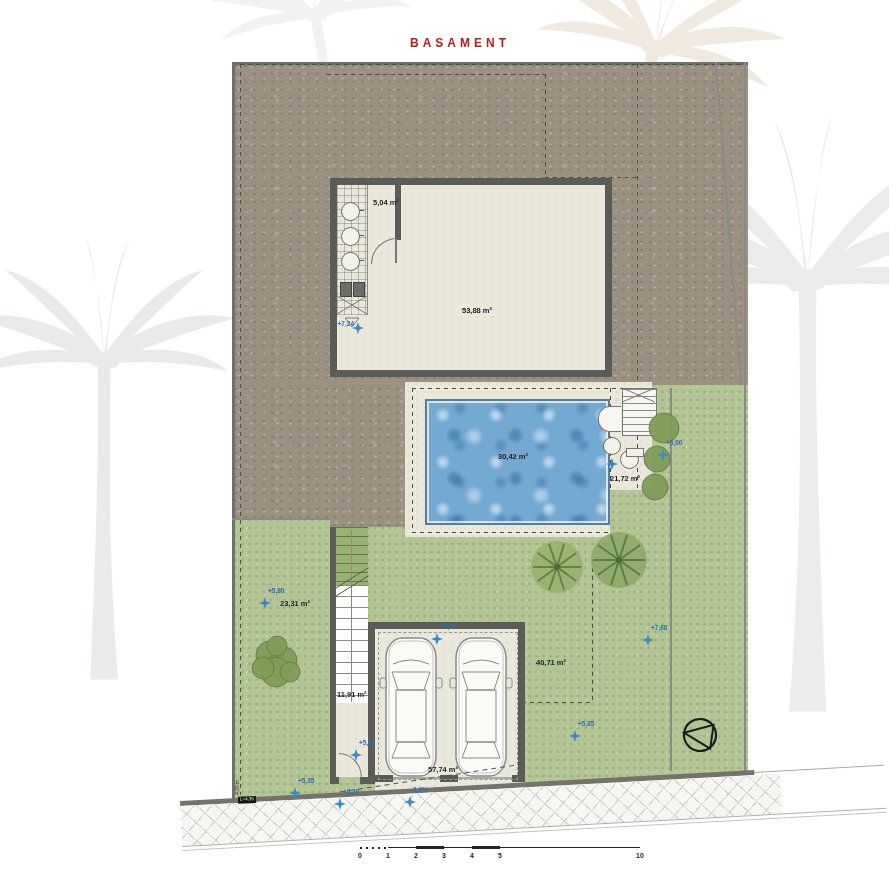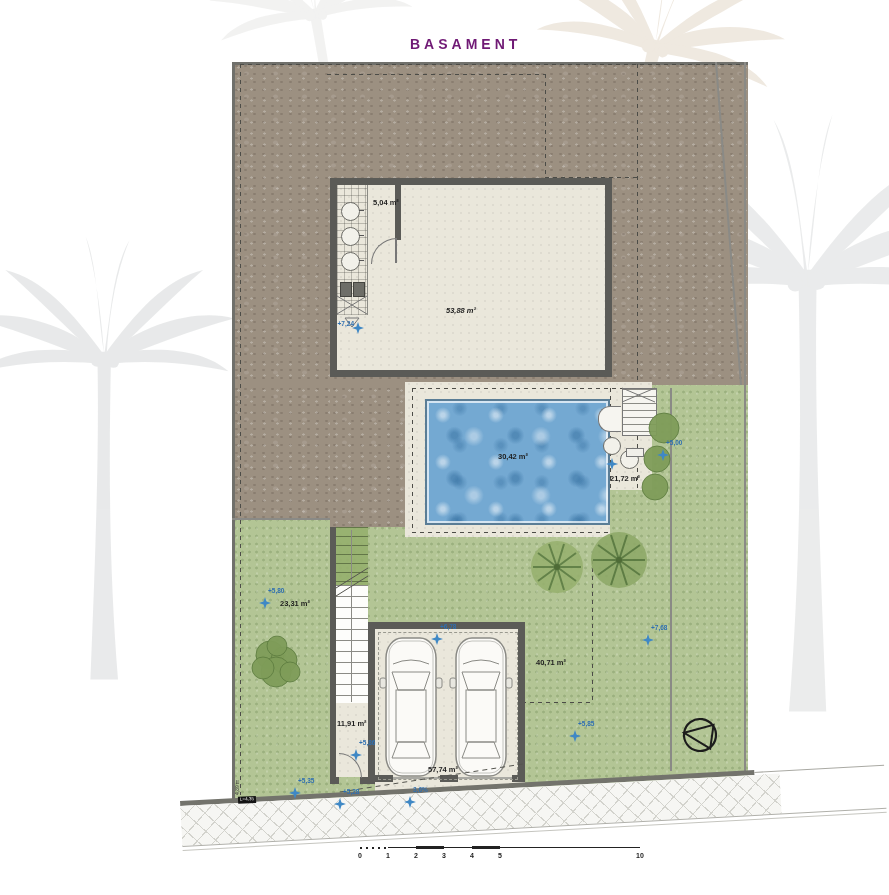--- a/index.html
+++ b/index.html
@@ -32,21 +32,21 @@
   .treadsg{background-color:rgba(150,176,110,.92);
     background-image:repeating-linear-gradient(180deg, rgba(55,70,38,.55) 0 1px, transparent 1px 9px);}
   .grid{background-color:#f6f6f3;background-image:
     repeating-linear-gradient(45deg,#d3d3cd 0 1px,transparent 1px 13px),
     repeating-linear-gradient(-45deg,#d3d3cd 0 1px,transparent 1px 13px);}
   .wall{background:#5b5b57;}
   .dashh{height:1px;background-image:repeating-linear-gradient(90deg,#4c4c47 0 4px,transparent 4px 8px);}
   .dashv{width:1px;background-image:repeating-linear-gradient(180deg,#4c4c47 0 4px,transparent 4px 8px);}
   .gline{background:#8a8a86;}
   
-  .title{font-size:14px;font-weight:bold;letter-spacing:4px;color:#701a75;white-space:nowrap;text-align:center;}
+  .title{font-size:12px;font-weight:bold;letter-spacing:4px;color:#b91c1c;white-space:nowrap;text-align:center;}
   .arealab{font-size:7.5px;font-weight:bold;color:#1e1e1e;white-space:nowrap;}
   .marker{width:12px;height:12px;}
   .mlabel{position:absolute;font-size:6.5px;font-weight:bold;color:#2f6fb0;white-space:nowrap;}
   .lab-tr{left:9px;top:-8px;} .lab-l{right:10px;top:0px;}
   .tick{position:absolute;font-size:7px;font-weight:bold;color:#222;width:14px;text-align:center;}
   .circ{border:1.2px solid #6b6b66;border-radius:50%;background:#f2f1ea;}
   .chip{background:#141414;color:#fff;font-size:4.5px;padding:1px 2px;line-height:1;white-space:nowrap;}
   .vdim{font-size:5px;color:#333;transform:rotate(-90deg);transform-origin:left top;white-space:nowrap;}
 </style>
 </head>
@@ -126,31 +126,31 @@
   <div class="abs circ" style="left:341px;top:252px;width:17px;height:17px;"></div>
   <div class="abs" style="left:359px;top:210px;width:5px;height:1px;background:#555;"></div>
   <div class="abs" style="left:359px;top:235px;width:5px;height:1px;background:#555;"></div>
   <div class="abs" style="left:359px;top:260px;width:5px;height:1px;background:#555;"></div>
   <div class="abs" style="left:340px;top:282px;width:10px;height:13px;background:#6e6e68;border:1px solid #44443f;"></div>
   <div class="abs" style="left:353px;top:282px;width:10px;height:13px;background:#6e6e68;border:1px solid #44443f;"></div>
   <div class="abs wall" style="left:395px;top:185px;width:6px;height:55px;"></div>
   <div class="abs" style="left:395px;top:238px;width:2px;height:25px;background:#777;"></div>
   <div class="abs" style="left:371px;top:238px;width:25px;height:25px;border-left:1px solid #777;border-top:1px solid #777;border-top-left-radius:100%;"></div>
   <div class="abs arealab" style="left:373px;top:198px;">5,04 m²</div>
-  <div class="abs arealab" style="left:446px;top:306px;font-style:italic;">53,88 m²</div>
+  <div class="abs arealab" style="left:462px;top:306px;">53,88 m²</div>
 
   <div class="abs wall" style="left:330px;top:527px;width:6px;height:257px;"></div>
   <div class="abs treadsg" style="left:336px;top:527px;width:32px;height:58px;"></div>
   <div class="abs treads" style="left:336px;top:585px;width:32px;height:118px;background-color:#fdfdfb;"></div>
   <div class="abs" style="left:351px;top:530px;width:1px;height:172px;background:#8b8b85;"></div>
   <div class="abs floor" style="left:336px;top:703px;width:32px;height:74px;"></div>
   <div class="abs wall" style="left:330px;top:777px;width:9px;height:7px;"></div>
   <div class="abs wall" style="left:360px;top:777px;width:36px;height:7px;"></div>
   <div class="abs" style="left:339px;top:753px;width:22px;height:24px;border-top:1px solid #777;border-right:1px solid #777;border-top-right-radius:100%;"></div>
-  <div class="abs arealab" style="left:337px;top:719px;">11,91 m²</div>
+  <div class="abs arealab" style="left:337px;top:690px;">11,91 m²</div>
 
   <div class="abs floor" style="left:368px;top:622px;width:157px;height:160px;"></div>
   <div class="abs wall" style="left:368px;top:622px;width:157px;height:7px;"></div>
   <div class="abs wall" style="left:368px;top:622px;width:7px;height:160px;"></div>
   <div class="abs wall" style="left:518px;top:622px;width:7px;height:160px;"></div>
   <div class="abs wall" style="left:368px;top:775px;width:25px;height:7px;"></div>
   <div class="abs wall" style="left:440px;top:775px;width:18px;height:7px;"></div>
   <div class="abs wall" style="left:512px;top:775px;width:13px;height:7px;"></div>
   <div class="abs" style="left:393px;top:777px;width:47px;height:2px;background:#a9a9a3;"></div>
   <div class="abs" style="left:458px;top:777px;width:54px;height:2px;background:#a9a9a3;"></div>

